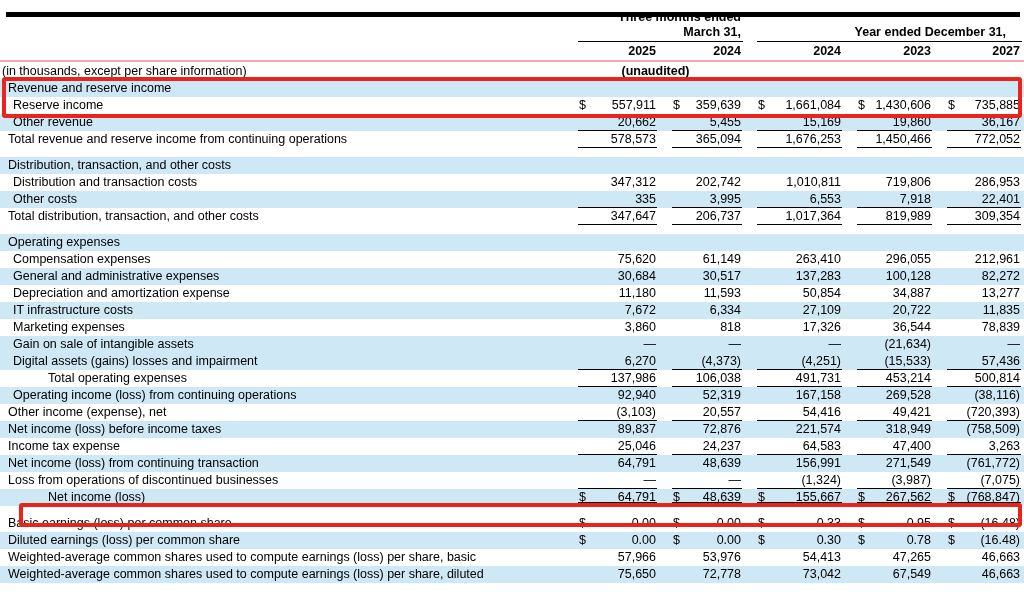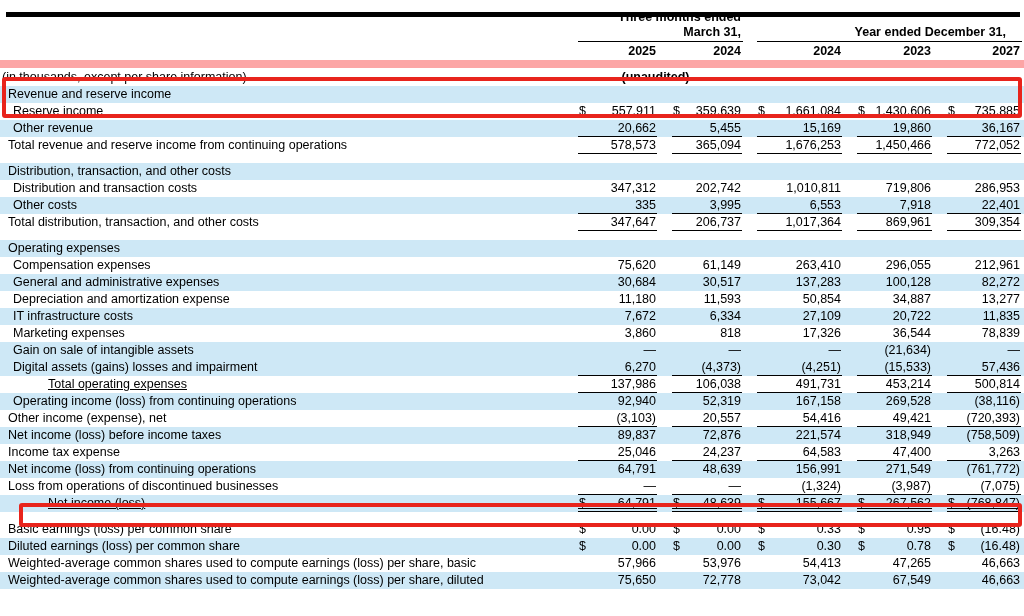--- a/index.html
+++ b/index.html
@@ -9,33 +9,33 @@
   .topbar { position:absolute; top:2px; left:6px; width:1014px; height:5px; background:#000; }
 
   table { border-collapse:collapse; table-layout:fixed; width:1024px; margin-top:10px; font-size:12.5px; }
   th, td { padding:0; font-weight:normal; vertical-align:bottom; }
 
   
   .grp { vertical-align:bottom; }
   .grpline { margin-left:12px; margin-right:2px; border-bottom:1.5px solid #000; font-weight:bold; text-align:right; line-height:15px; padding-right:2px; padding-bottom:1px; }
   .grpline .l2 { padding-right:0; }
   .g2 .grpline { padding-right:16px; }
-  tr.years th, tr.years td { border-bottom:8px solid #fca5a5; }
+  tr.years th, tr.years td { border-bottom:2px solid #fca5a5; }
   tr.years th { font-weight:bold; text-align:right; padding:2px 4px 2px 0; line-height:14px; }
   tr.notes td, tr.notes th { height:18px; line-height:18px; }
   .units { font-weight:normal; padding-left:2px; white-space:nowrap; }
   .unaud { font-weight:bold; text-align:center; }
 
   
   tbody td { height:17px; line-height:17px; }
   tr.shaded td { background:#cee8f6; }
   tr.bold { font-weight:bold; }
   td.label { padding-left:8px; white-space:nowrap; overflow:hidden; }
   td.label.ind1 { padding-left:13px; }
-  td.label.ind2 { padding-left:48px;text-decoration:underline; }
+  td.label.ind2 { padding-left:48px; }
   td.num { padding:0; }
   .cw { position:relative; display:flex; justify-content:flex-end; margin-left:12px; margin-right:3px; height:17px; line-height:17px; }
   .cw .d { position:absolute; left:1px; }
   .cw .v { padding-right:1px; }
   .cw.u  { border-bottom:1.5px solid #000; }
   .cw.du { border-bottom:4px double #000; }
   tr.spacer td { height:9px; background:#fff; }
 
   .hl-box { position:absolute; border:4px solid #e8241c; border-radius:3px; pointer-events:none; }
 </style>
@@ -278,21 +278,21 @@
               <span class="v">206,737</span>
             </div>
           </td>
           <td class="num">
             <div class="cw u">
               <span class="v">1,017,364</span>
             </div>
           </td>
           <td class="num">
             <div class="cw u">
-              <span class="v">869,961</span>
+              <span class="v">819,989</span>
             </div>
           </td>
           <td class="num">
             <div class="cw u">
               <span class="v">309,354</span>
             </div>
           </td>
         </tr>
         <tr class="spacer">
           <td colspan="6"></td>
@@ -645,21 +645,21 @@
               <span class="v">47,400</span>
             </div>
           </td>
           <td class="num">
             <div class="cw u">
               <span class="v">3,263</span>
             </div>
           </td>
         </tr>
         <tr class="shaded bold">
-          <td class="label ind0">Net income (loss) from continuing operations</td>
+          <td class="label ind0">Net income (loss) from continuing transaction</td>
           <td class="num">
             <div class="cw">
               <span class="v">64,791</span>
             </div>
           </td>
           <td class="num">
             <div class="cw">
               <span class="v">48,639</span>
             </div>
           </td>

